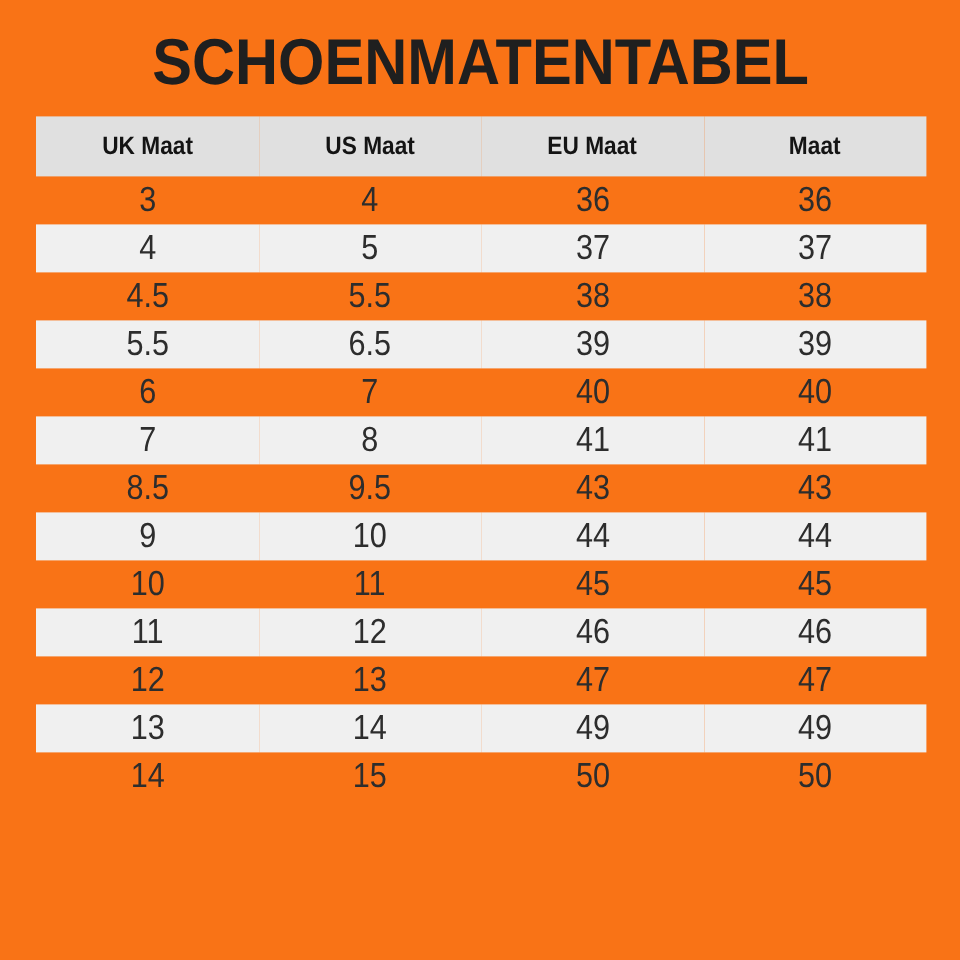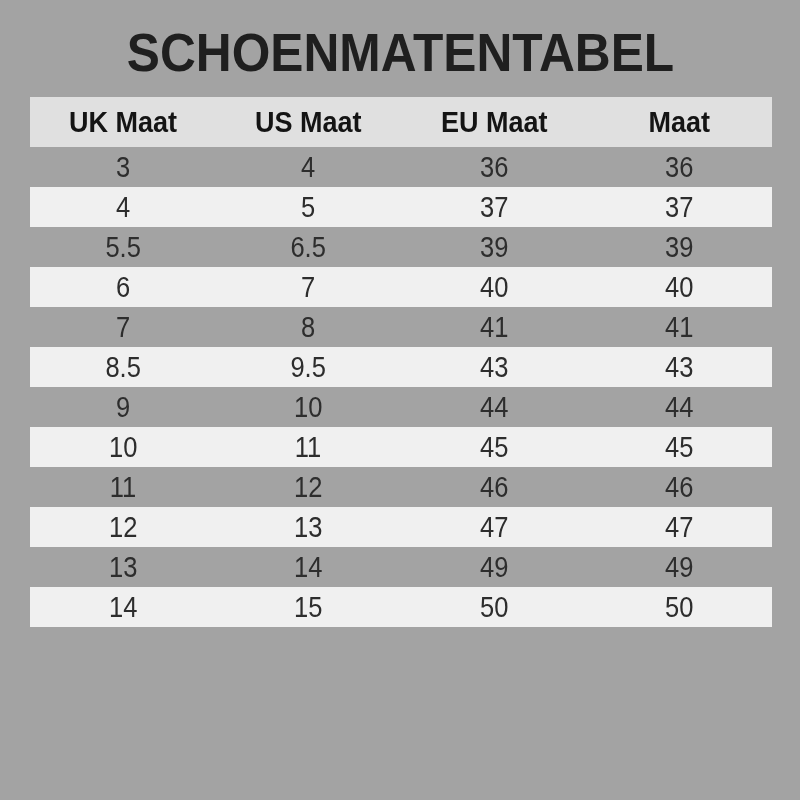--- a/index.html
+++ b/index.html
@@ -5,21 +5,21 @@
   html, body {
     margin: 0;
     padding: 0;
     background: #ffffff;
     font-family: "Liberation Sans", sans-serif;
   }
   .page {
     position: relative;
     width: 800px;
     height: 800px;
-    background: #a3a3a3;
+    background: #f97316;
     overflow: hidden;
   }
   .page-title {
     margin: 20px 0 0 0;
     width: 800px;
     text-align: center;
     font-size: 54px;
     line-height: 64px;
     font-weight: bold;
     letter-spacing: 0px;
@@ -34,21 +34,21 @@
   table.size-table {
     border-collapse: collapse;
     table-layout: fixed;
     width: 742px;
     margin: 13px 0 0 30px;
   }
   table.size-table thead th {
     background: #e0e0e0;
     height: 50px;
     padding: 0;
-    font-size: 30px;
+    font-size: 21px;
     font-weight: bold;
     color: #141414;
     text-align: center;
     vertical-align: middle;
   }
   table.size-table thead th .condense { transform: scaleX(0.90); }
   table.size-table tbody td {
     height: 40px;
     padding: 0;
     font-size: 29px;
@@ -80,20 +80,26 @@
           <td><span class="condense">3</span></td>
           <td><span class="condense">4</span></td>
           <td><span class="condense">36</span></td>
           <td><span class="condense">36</span></td>
         </tr>
         <tr>
           <td><span class="condense">4</span></td>
           <td><span class="condense">5</span></td>
           <td><span class="condense">37</span></td>
           <td><span class="condense">37</span></td>
+        </tr>
+        <tr>
+          <td><span class="condense">4.5</span></td>
+          <td><span class="condense">5.5</span></td>
+          <td><span class="condense">38</span></td>
+          <td><span class="condense">38</span></td>
         </tr>
         <tr>
           <td><span class="condense">5.5</span></td>
           <td><span class="condense">6.5</span></td>
           <td><span class="condense">39</span></td>
           <td><span class="condense">39</span></td>
         </tr>
         <tr>
           <td><span class="condense">6</span></td>
           <td><span class="condense">7</span></td>

